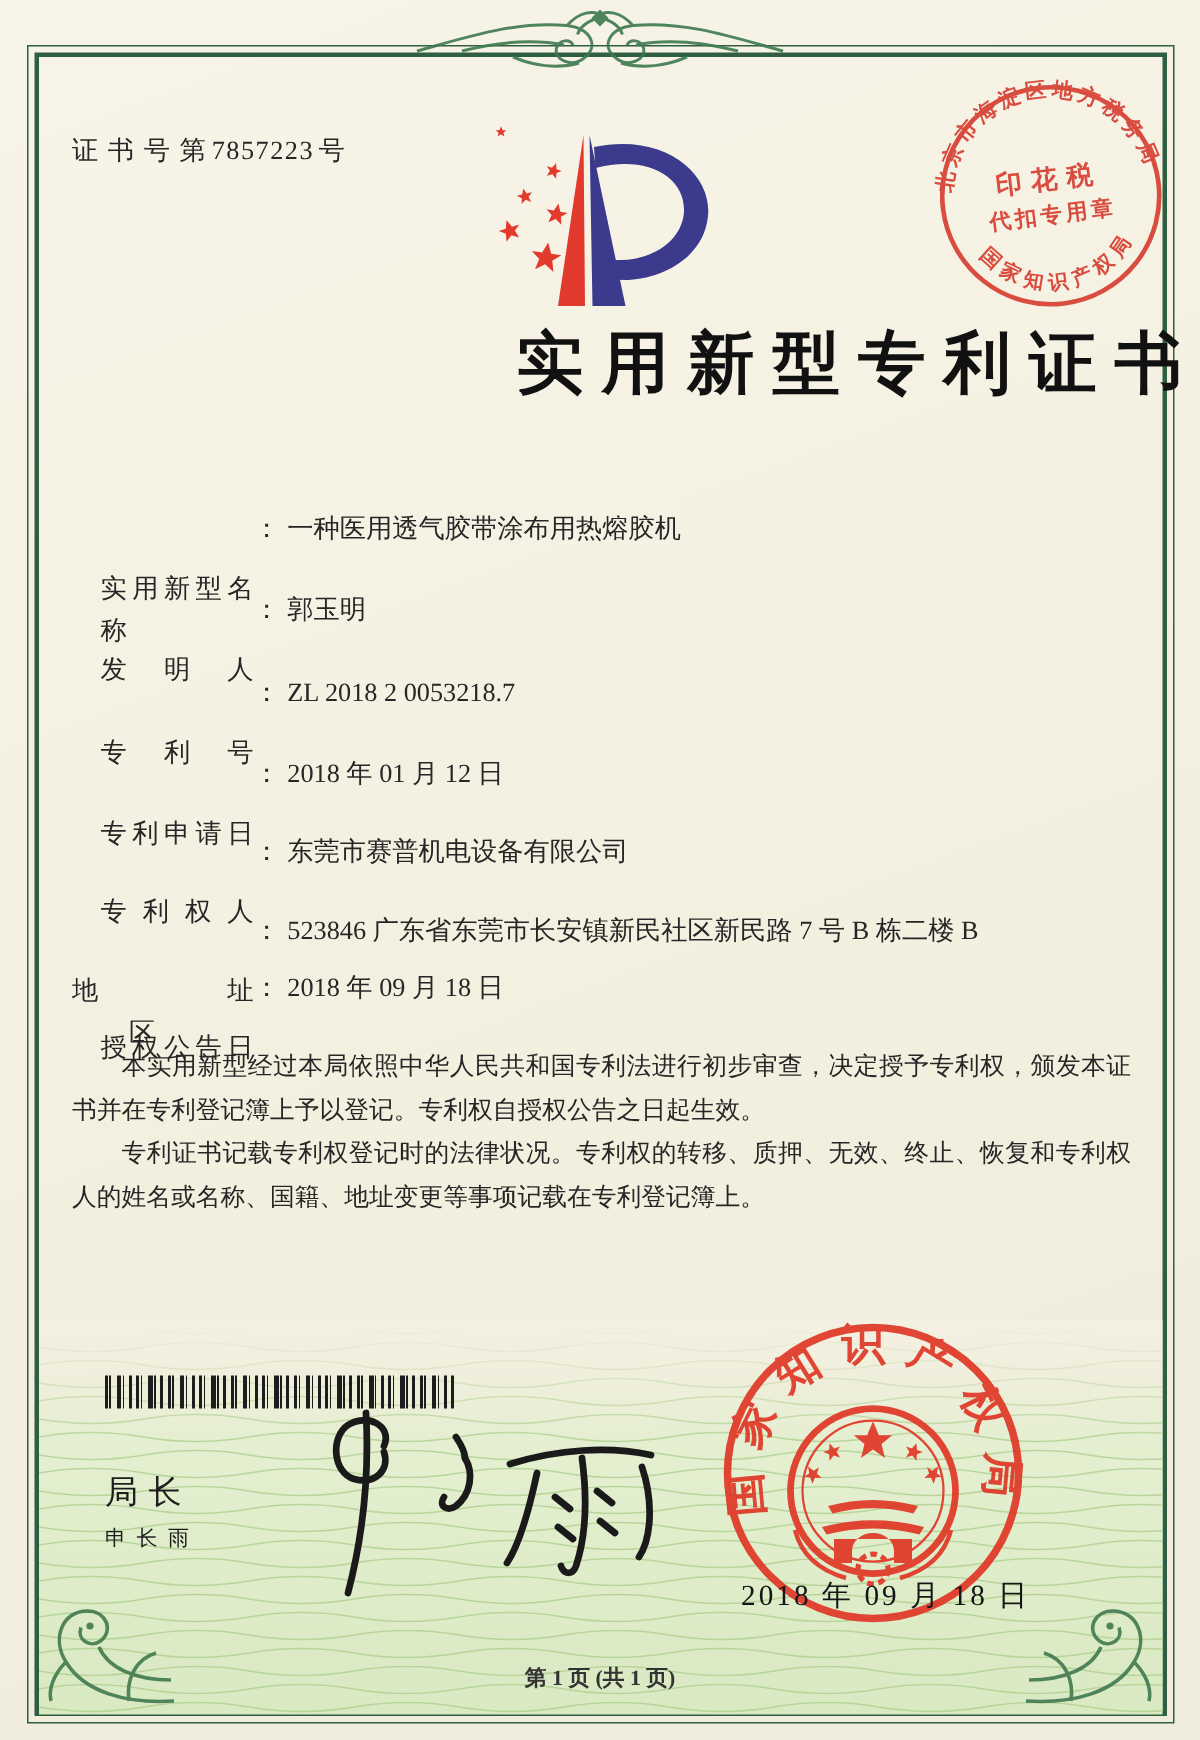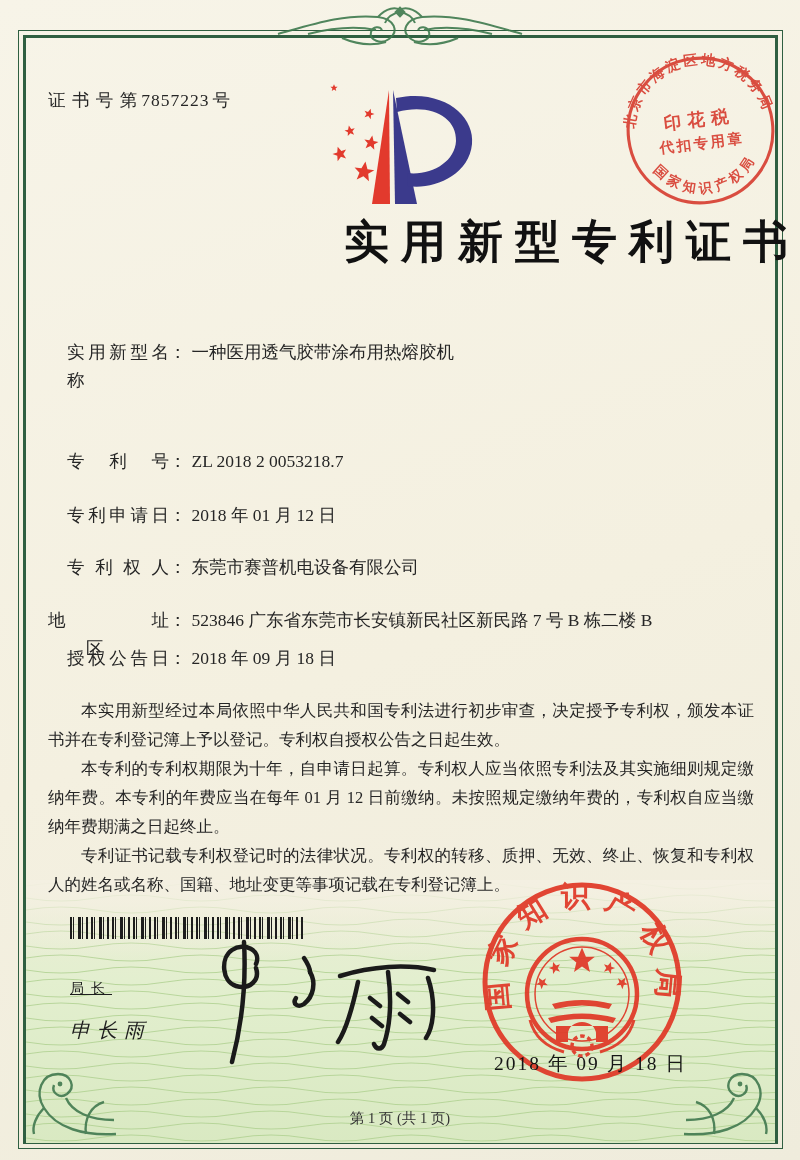--- a/index.html
+++ b/index.html
@@ -21,43 +21,43 @@
   .wave-panel svg.waves{position:absolute; inset:0; width:100%; height:100%;}
   .wave-fade{position:absolute; left:0; right:0; top:0; height:80px;
     background:linear-gradient(180deg,#f4f0e2 0%, rgba(244,240,226,0) 100%);}
   
   .cert-no{position:absolute; left:48px; top:88px; font-size:17.5px; letter-spacing:1px;}
   .cert-no .num{margin:0 3px;}
   .title{position:absolute; left:0; right:0; top:212px; text-align:right;
     font-size:45px; font-weight:bold; letter-spacing:12px; text-indent:12px; color:#111;}
   .frow{position:absolute; left:67px; width:694px; font-size:17.5px; line-height:28px;}
   .flabel{display:inline-block; width:102px; text-align:justify; text-align-last:justify;
-    vertical-align:top;}
+    vertical-align:top;margin-top:40px;}
   .fval{margin-left:5px;text-align:center;}
   .addr{padding-left:19px; text-indent:-19px;}
   .addr .line2{text-indent:0;}
   .g2{position:absolute; left:388px; top:0; white-space:nowrap;}
   .body-text{position:absolute; left:48px; right:46px; top:696px;
     font-size:16.5px; line-height:29px; text-align:justify;}
   .body-text p{margin:0; text-indent:2em;}
   
   .barcode{position:absolute; left:70px; top:917px; width:233px; height:22px;
     background:repeating-linear-gradient(90deg,
       #1d1d1d 0 2px, transparent 2px 3px,
       #1d1d1d 3px 4px, transparent 4px 8px,
       #1d1d1d 8px 11px, transparent 11px 12px,
       #1d1d1d 12px 13px, transparent 13px 16px,
       #1d1d1d 16px 18px, transparent 18px 21px);}
   
-  .director-label{position:absolute; left:70px; top:980px; font-size:14px; letter-spacing:7px; color:#1d1d1d;text-decoration:underline;}
-  .director-name{position:absolute; left:70px; top:1017px; font-size:20px; letter-spacing:7px; color:#1d1d1d;font-style:italic;}
+  .director-label{position:absolute; left:70px; top:980px; font-size:22px; letter-spacing:7px; color:#1d1d1d;}
+  .director-name{position:absolute; left:70px; top:1017px; font-size:14px; letter-spacing:7px; color:#1d1d1d;}
   .signature{position:absolute; left:192px; top:938px;}
   .seal{position:absolute; left:476px; top:876px; opacity:.92;}
   .seal-date{position:absolute; left:494px; top:1050px; font-size:19.5px; letter-spacing:2px; color:#161616;}
-  .footer{position:absolute; left:0; right:0; top:1109px; text-align:center; font-size:14.5px; color:#333;}
+  .footer{position:absolute; left:0; right:0; top:1109px; text-align:center; font-size:14.5px; color:#333;font-weight:bold;}
   .tax-stamp{position:absolute; left:623px; top:53px; opacity:.88;}
   .logo{position:absolute; left:328px; top:84px;}
   .ornament-top{position:absolute; left:272px; top:2px;}
   .ornament-bl{position:absolute; left:24px; top:1042px;}
   .ornament-br{position:absolute; left:678px; top:1042px;}
 </style>
 </head>
 <body>
 
 <div class="page">
@@ -148,20 +148,23 @@
       <text x="75" y="70" font-size="17" font-weight="bold" letter-spacing="6" text-anchor="middle" font-family="Liberation Serif, DejaVu Serif, serif">印花税</text>
       <text x="75" y="92" font-size="14" font-weight="bold" letter-spacing="2.5" text-anchor="middle" font-family="Liberation Serif, DejaVu Serif, serif">代扣专用章</text>
     </g>
   </svg>
 
   <div class="title">实用新型专利证书</div>
 
   <div class="frow" style="top:338px">
     <span class="flabel">实用新型名称</span><span class="fcolon">：</span><span class="fval">一种医用透气胶带涂布用热熔胶机</span>
   </div>
+  <div class="frow" style="top:392px">
+    <span class="flabel">发明人</span><span class="fcolon">：</span><span class="fval">郭玉明</span>
+  </div>
   <div class="frow" style="top:447px">
     <span class="flabel">专利号</span><span class="fcolon">：</span><span class="fval">ZL 2018 2 0053218.7</span>
   </div>
   <div class="frow" style="top:501px">
     <span class="flabel">专利申请日</span><span class="fcolon">：</span><span class="fval">2018 年 01 月 12 日</span>
   </div>
   <div class="frow" style="top:553px">
     <span class="flabel">专利权人</span><span class="fcolon">：</span><span class="fval">东莞市赛普机电设备有限公司</span>
   </div>
   <div class="frow addr" style="top:606px">
@@ -169,21 +172,20 @@
     <div class="line2">区</div>
   </div>
   <div class="frow" style="top:644px">
     <span>
       <span class="flabel">授权公告日</span><span class="fcolon">：</span><span class="fval">2018 年 09 月 18 日</span>
     </span>
   </div>
 
   <div class="body-text">
     <p>本实用新型经过本局依照中华人民共和国专利法进行初步审查，决定授予专利权，颁发本证书并在专利登记簿上予以登记。专利权自授权公告之日起生效。</p>
-    <p>本专利的专利权期限为十年，自申请日起算。专利权人应当依照专利法及其实施细则规定缴纳年费。本专利的年费应当在每年 01 月 12 日前缴纳。未按照规定缴纳年费的，专利权自应当缴纳年费期满之日起终止。</p>
     <p>专利证书记载专利权登记时的法律状况。专利权的转移、质押、无效、终止、恢复和专利权人的姓名或名称、国籍、地址变更等事项记载在专利登记簿上。</p>
   </div>
 
   <div class="barcode"></div>
 
   <div class="director-label">局长</div>
   <div class="director-name">申长雨</div>
 
   <svg class="signature" width="260" height="130" viewBox="0 0 260 130">
     <g fill="none" stroke="#1a1a1a" stroke-width="4.5" stroke-linecap="round" stroke-linejoin="round">

